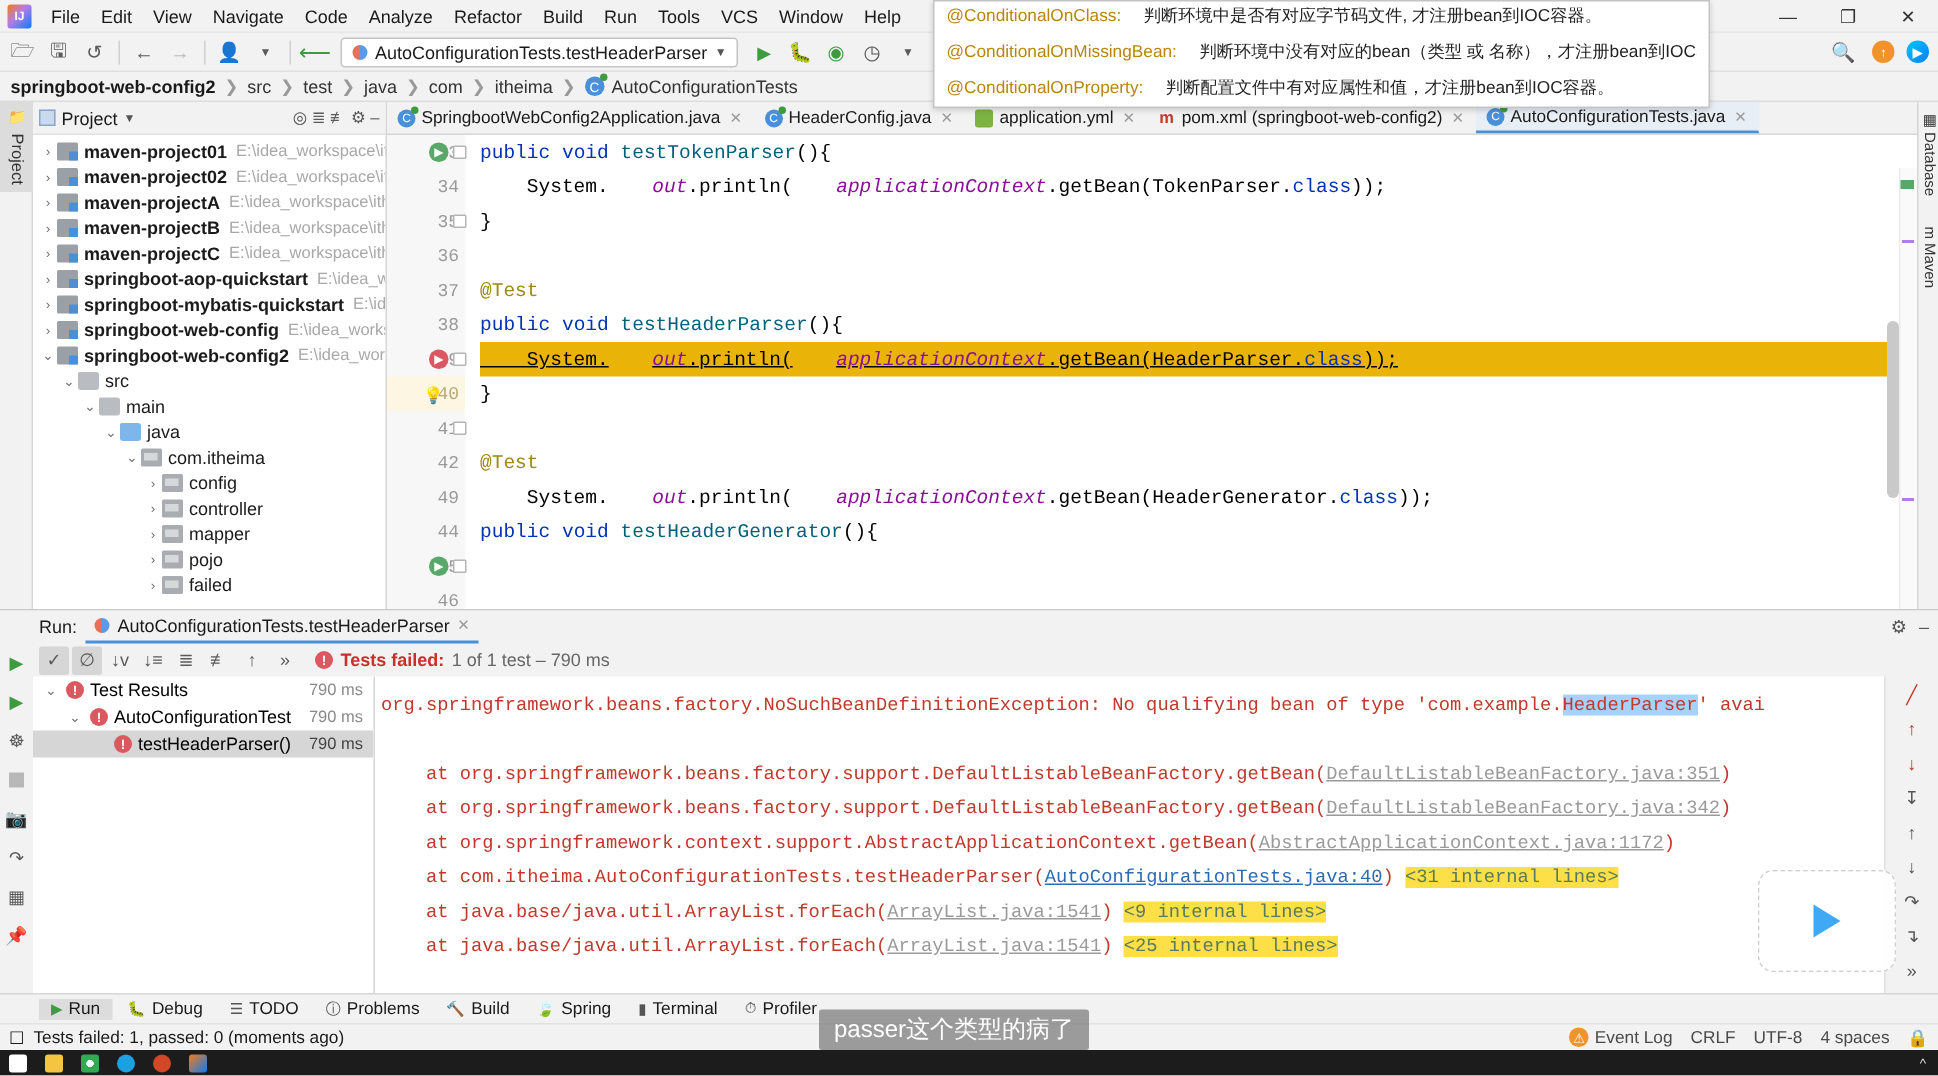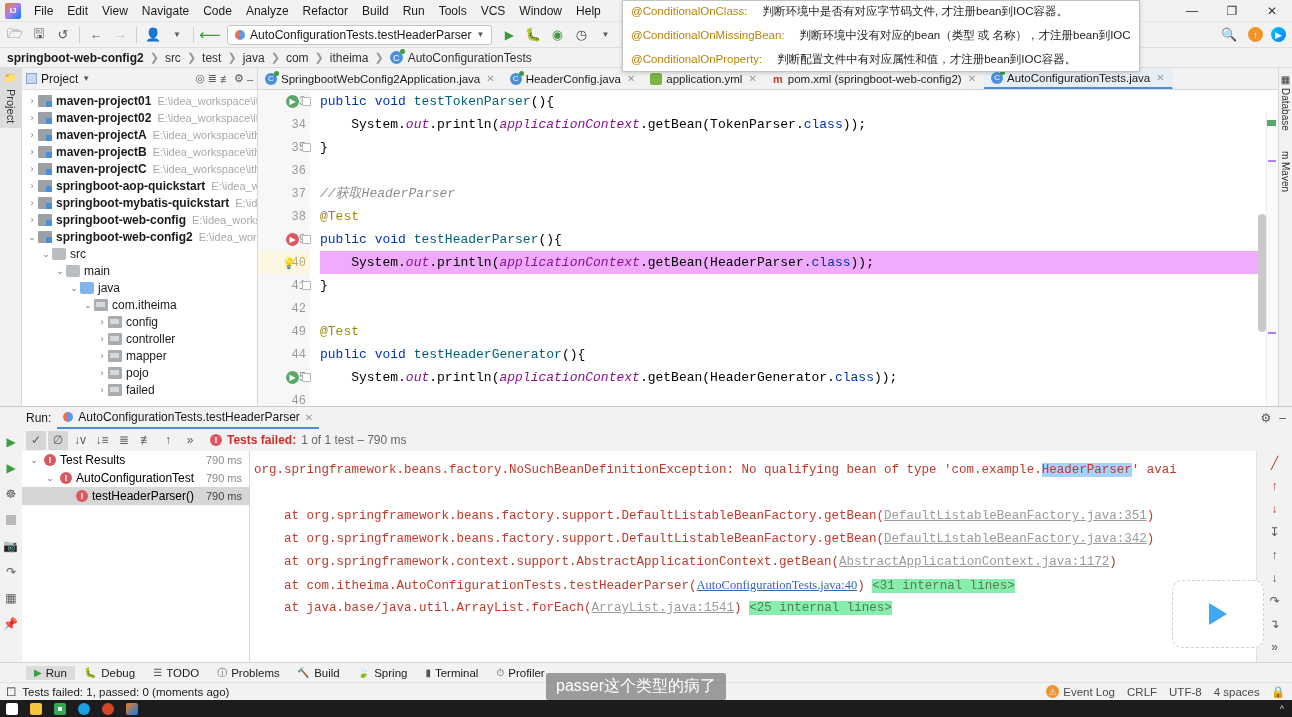--- a/index.html
+++ b/index.html
@@ -140,23 +140,23 @@
   .gmark { position: absolute; left: 28px; width: 14px; height: 14px; }
   .runmark { width: 13px; height: 13px; border-radius: 50%; font-size: 8px; color: #fff;
     display: flex; align-items: center; justify-content: center; }
   .runmark.g { background: #59a869; }
   .runmark.r { background: #db5860; }
   .fold { position: absolute; left: 44px; width: 9px; height: 9px; border: 1px solid #b5b5b5;
     background: #fff; border-radius: 1px; }
   .codecol { position: relative; flex: 1 1 auto; padding-left: 10px; overflow: hidden;
     font-family: "Liberation Mono", monospace; font-size: 13px; }
   .cline { height: 23px; line-height: 23px; white-space: pre; }
-  .cline.hl { background: #f0abfc; }
+  .cline.hl { background: #eab308; text-decoration: underline; }
   .k { color: #0033b3; }
-  .fld { color: #871094; font-style: italic; }
+  .fld { color: #871094; font-style: italic; margin-left: 29px; }
   .cm { color: #8c8c8c; font-style: italic; }
   .an { color: #9e880d; }
   .sel { background: #a6d2ff; }
   .bulb { position: absolute; left: 24px; width: 13px; height: 13px; }
   .bulb::before { content:"💡"; font-size: 11px; }
 
   .scrollbar-v { position: absolute; right: 12px; top: 22px; width: 8px; height: 316px; }
   .sb-thumb { position: absolute; width: 8px; background: #c9c9c9; border-radius: 4px; }
   .rightgutter { position:absolute; right:0; top:22px; width:12px; height:316px; background:#fafafa;
      border-left: 1px solid #ececec; }
@@ -210,22 +210,22 @@
   .tt-ms { margin-left: auto; padding-right: 7px; color: #8a8a8a; font-size: 11px; }
   .ttrow.sel .tt-ms { color: #444; }
 
   .console {
     position: absolute; left: 250px; top: 44px; right: 36px; bottom: 0; background: #fff;
     font-family: "Liberation Mono", monospace; font-size: 12.5px; overflow: hidden; padding-top: 8px;
   }
   .conline { height: 23px; line-height: 23px; white-space: pre; padding-left: 4px; color: #c0392b; }
   .conline .at { color: #c0392b; }
   .lnk { color: #9a9a9a; text-decoration: underline; }
-  .lnk.blue { color: #2b6cb0; font-family: Liberation Serif, serif; }
-  .internal { background: #86efac; color: #5a7a5a; text-align: right; }
+  .lnk.blue { color: #2b6cb0; }
+  .internal { background: #fde047; color: #5a7a5a; text-align: right; }
   .hl-sel { background: #a6d2ff; color: #c0392b; }
 
   .console-right {
     position: absolute; right: 0; top: 44px; width: 36px; bottom: 0; background: #f2f2f2;
     border-left: 1px solid #e0e0e0; display: flex; flex-direction: column; align-items: center;
     padding-top: 4px; gap: 7px;
   }
   .cr-ico { width: 18px; height: 16px; display:flex; align-items:center; justify-content:center;
     font-size: 12px; color: #555; }
   .cr-ico.red { color: #c0392b; }
@@ -569,29 +569,28 @@
             <span class="runmark g">▶</span>
           </span>
           <span class="fold" style="top:283px"></span>
           <div class="gline ">46</div>
         </div>
       <div class="codecol" id="editor-code">
           <div class="cline "><span class="k">public</span> <span class="k">void</span> <span style="color:#00627a">testTokenParser</span>(){</div>
           <div class="cline ">    System.<span class="fld">out</span>.println(<span class="fld">applicationContext</span>.getBean(TokenParser.<span class="k">class</span>));</div>
           <div class="cline ">}</div>
           <div class="cline "></div>
-          <div class="cline "><span class="cm">//获取HeaderParser</span></div>
           <div class="cline "><span class="an">@Test</span></div>
           <div class="cline "><span class="k">public</span> <span class="k">void</span> <span style="color:#00627a">testHeaderParser</span>(){</div>
           <div class="cline hl">    System.<span class="fld">out</span>.println(<span class="fld">applicationContext</span>.getBean(HeaderParser.<span class="k">class</span>));</div>
           <div class="cline ">}</div>
           <div class="cline "></div>
           <div class="cline "><span class="an">@Test</span></div>
+          <div class="cline ">    System.<span class="fld">out</span>.println(<span class="fld">applicationContext</span>.getBean(HeaderGenerator.<span class="k">class</span>));</div>
           <div class="cline "><span class="k">public</span> <span class="k">void</span> <span style="color:#00627a">testHeaderGenerator</span>(){</div>
-          <div class="cline ">    System.<span class="fld">out</span>.println(<span class="fld">applicationContext</span>.getBean(HeaderGenerator.<span class="k">class</span>));</div>
         </div>
       <div class="rightgutter">
         <div class="rg-tick" style="top:8px;background:#59a869;width:9px;height:6px"></div>
         <div class="rg-tick" style="top:48px;background:#b07ee7"></div>
         <div class="rg-tick" style="top:220px;background:#b07ee7"></div>
       </div>
       <div class="scrollbar-v">
         <div class="sb-thumb" style="top:102px;height:118px"></div>
       </div>
     </div>
@@ -672,20 +671,21 @@
    </div>
       </div>
 
     <div class="console" id="console-output">
         <div class="conline">org.springframework.beans.factory.NoSuchBeanDefinitionException: No qualifying bean of type 'com.example.<span class="hl-sel">HeaderParser</span>' avai</div>
         <div class="conline"> </div>
         <div class="conline"><span class="at">    at org.springframework.beans.factory.support.DefaultListableBeanFactory.getBean(</span><span class="lnk ">DefaultListableBeanFactory.java:351</span><span class="at">)</span></div>
         <div class="conline"><span class="at">    at org.springframework.beans.factory.support.DefaultListableBeanFactory.getBean(</span><span class="lnk ">DefaultListableBeanFactory.java:342</span><span class="at">)</span></div>
         <div class="conline"><span class="at">    at org.springframework.context.support.AbstractApplicationContext.getBean(</span><span class="lnk ">AbstractApplicationContext.java:1172</span><span class="at">)</span></div>
         <div class="conline"><span class="at">    at com.itheima.AutoConfigurationTests.testHeaderParser(</span><span class="lnk blue">AutoConfigurationTests.java:40</span><span class="at">)</span> <span class="internal">&lt;31 internal lines&gt;</span></div>
+        <div class="conline"><span class="at">    at java.base/java.util.ArrayList.forEach(</span><span class="lnk ">ArrayList.java:1541</span><span class="at">)</span> <span class="internal">&lt;9 internal lines&gt;</span></div>
         <div class="conline"><span class="at">    at java.base/java.util.ArrayList.forEach(</span><span class="lnk ">ArrayList.java:1541</span><span class="at">)</span> <span class="internal">&lt;25 internal lines&gt;</span></div>
       </div>
 
     <div class="console-right">
       <div class="cr-ico red">╱</div>
       <div class="cr-ico red">↑</div>
       <div class="cr-ico red">↓</div>
       <div class="cr-ico">↧</div>
       <div class="cr-ico">↑</div>
       <div class="cr-ico">↓</div>

